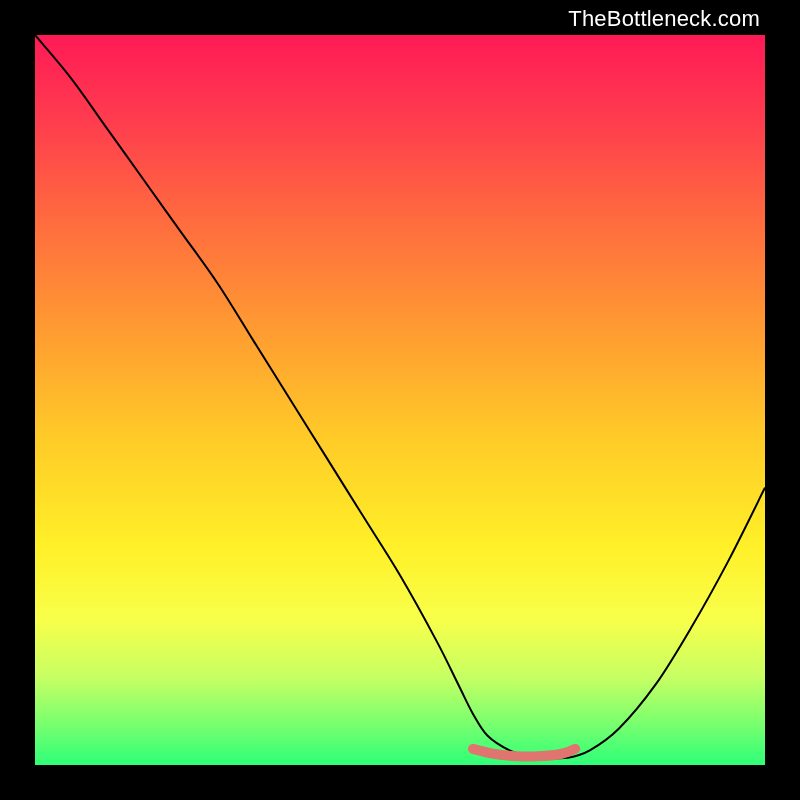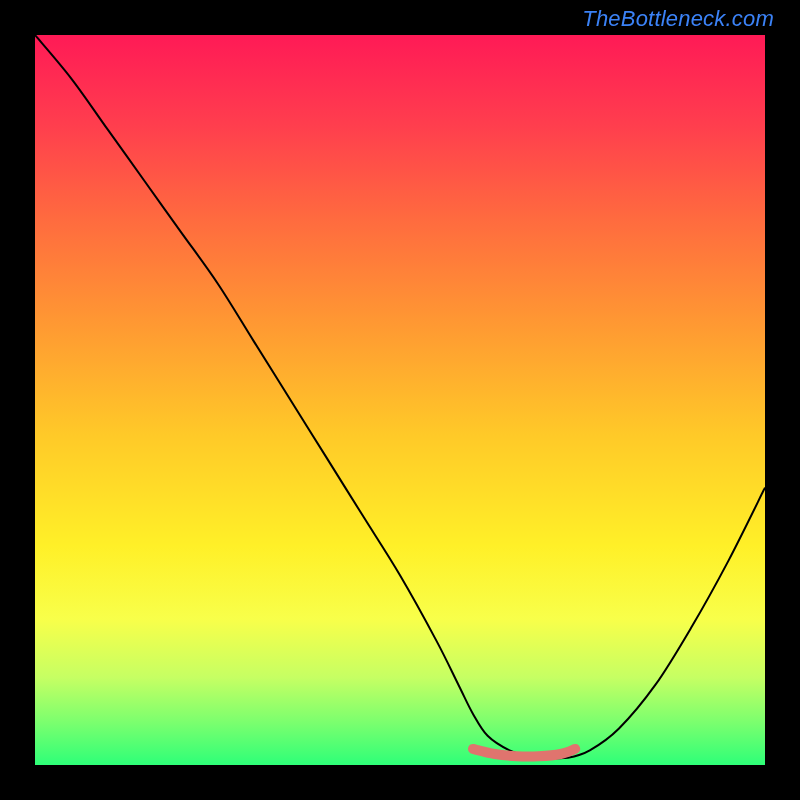--- a/index.html
+++ b/index.html
@@ -39,26 +39,25 @@
     position: absolute;
     left: 0;
     top: 0;
     width: 730px;
     height: 730px;
     pointer-events: none;
   }
   .watermark {
     position: absolute;
     top: 6px;
-    right: 26px;
+    right: 40px;
     font-family: Arial, Helvetica, sans-serif;
     font-size: 22px;
-    color: #3b82f6;
+    color: #ffffff;
     letter-spacing: 0.2px;
-    font-style: italic;
   }
 </style>
 </head>
 <body>
 
 <div class="frame">
   <div class="watermark">TheBottleneck.com</div>
 
   <div class="plot-area">
     <svg class="curve" viewBox="0 0 730 730" preserveAspectRatio="none">

